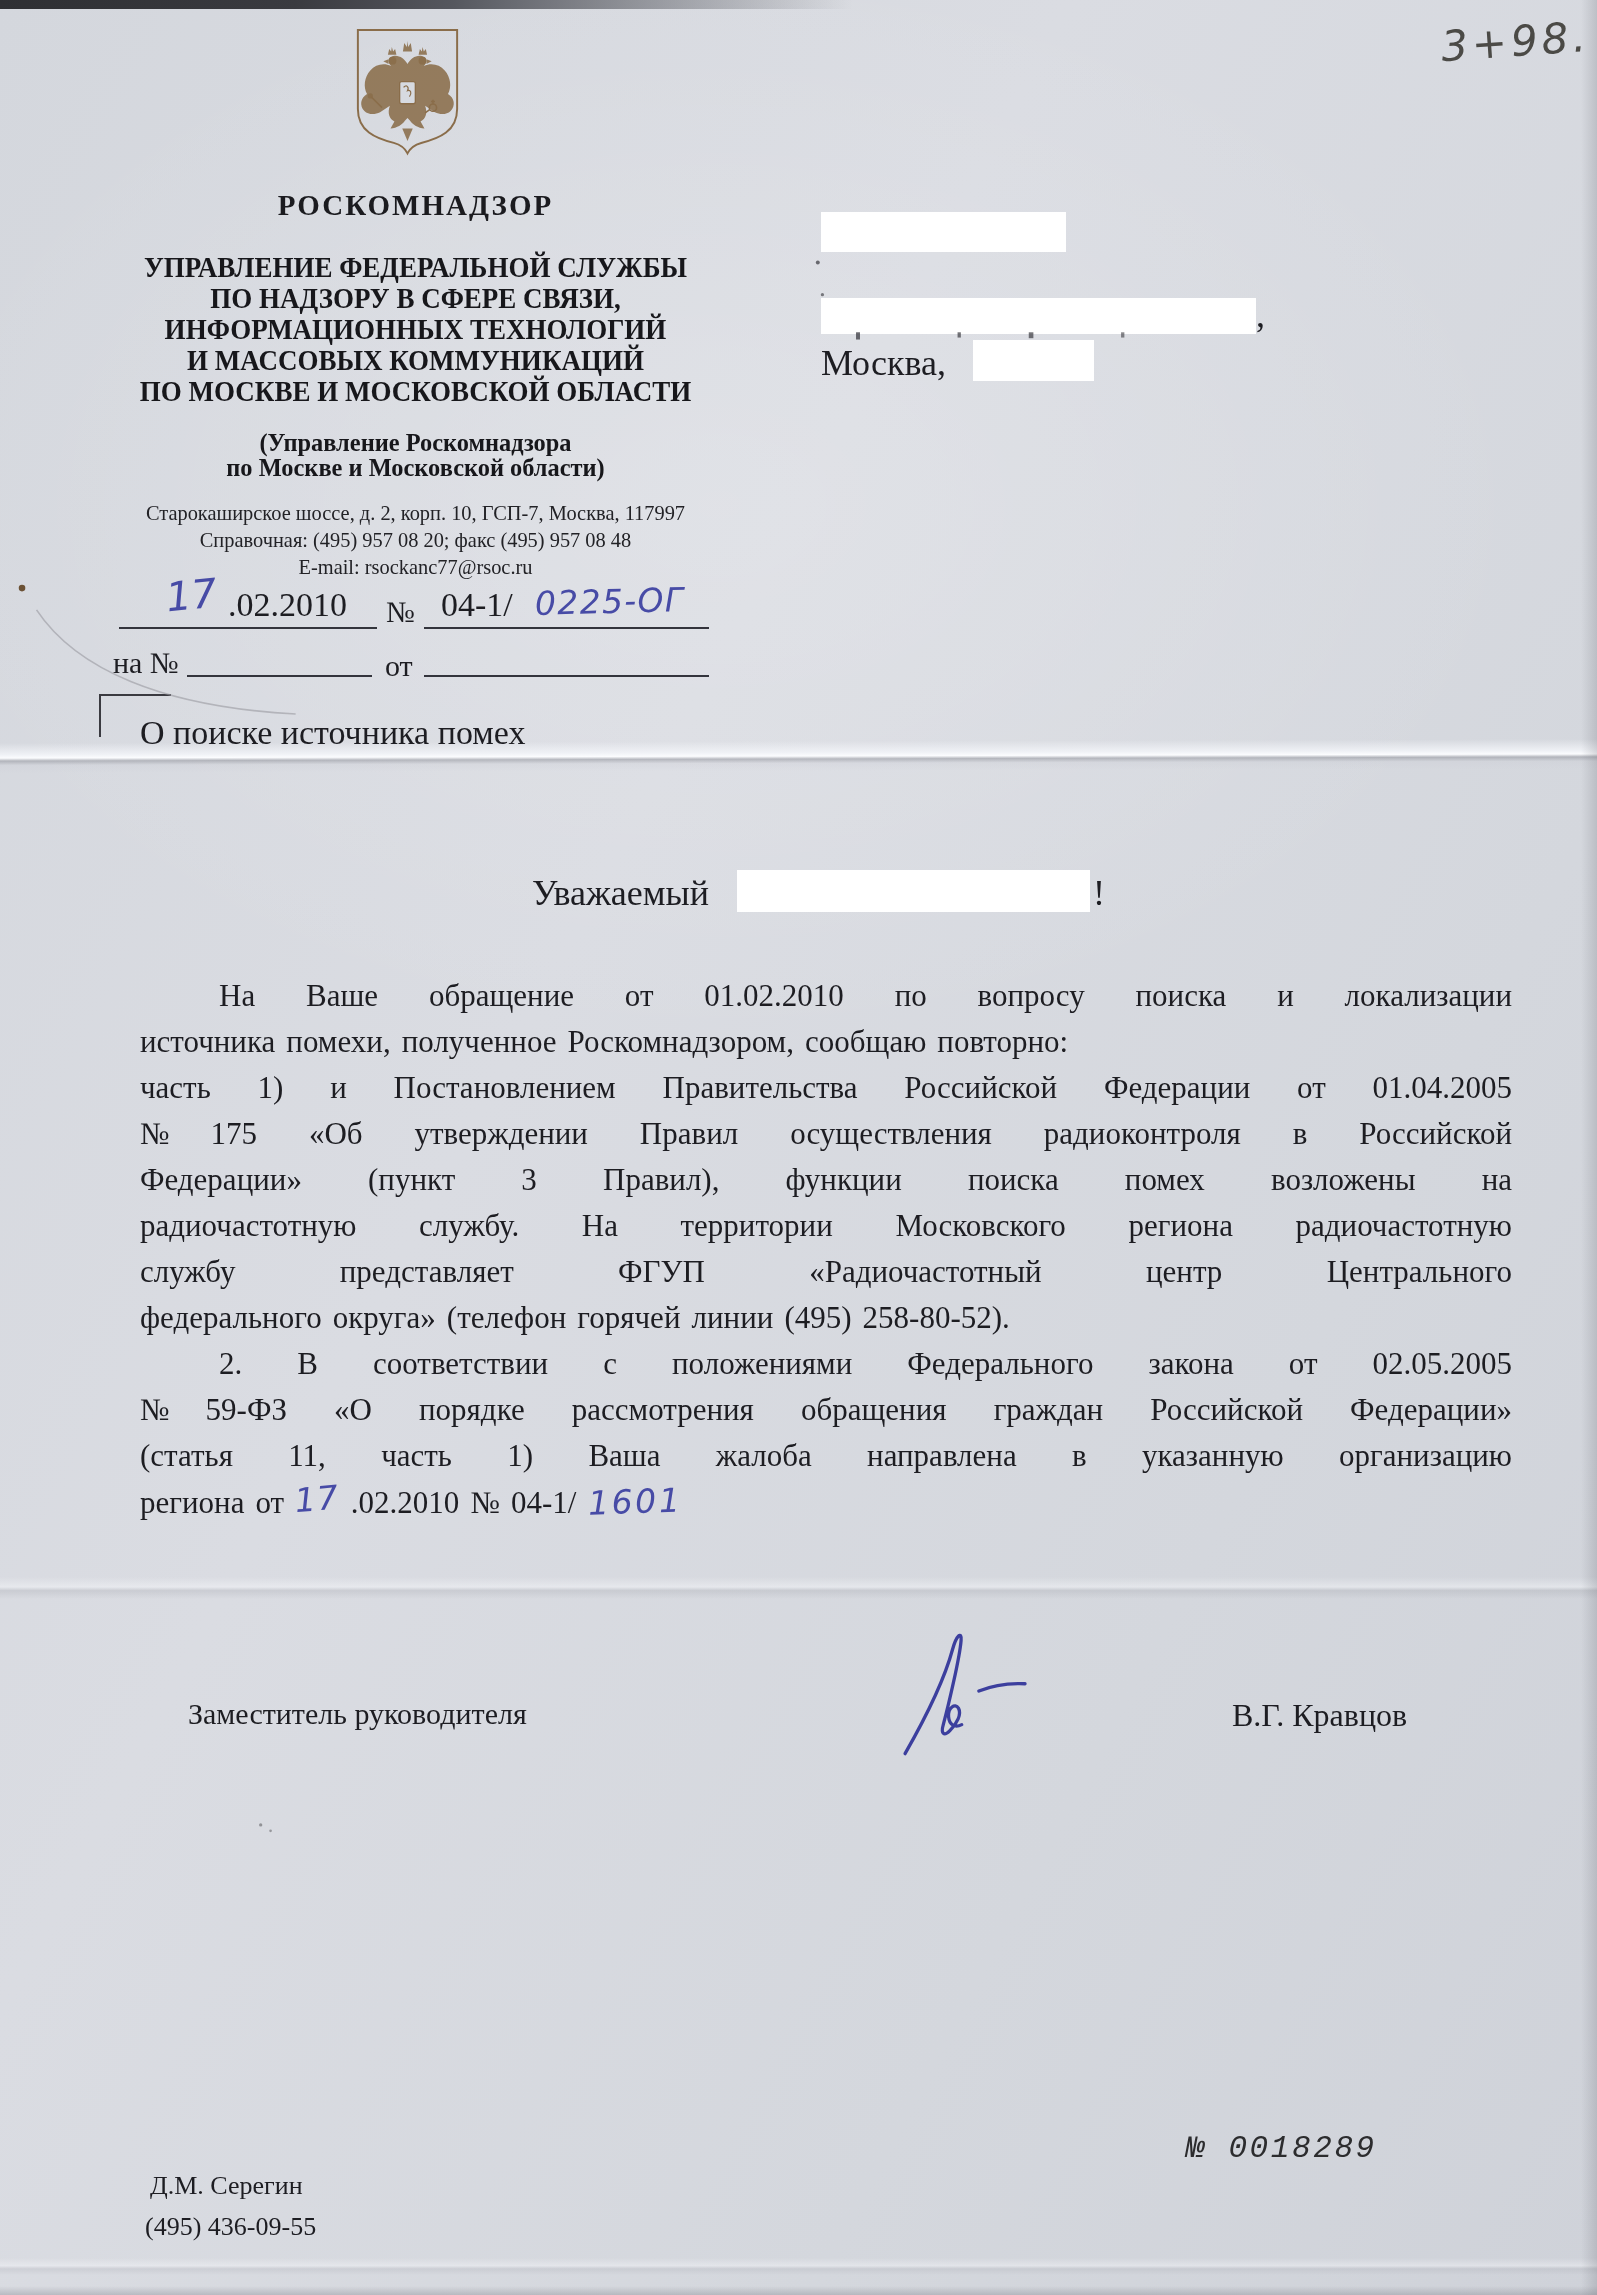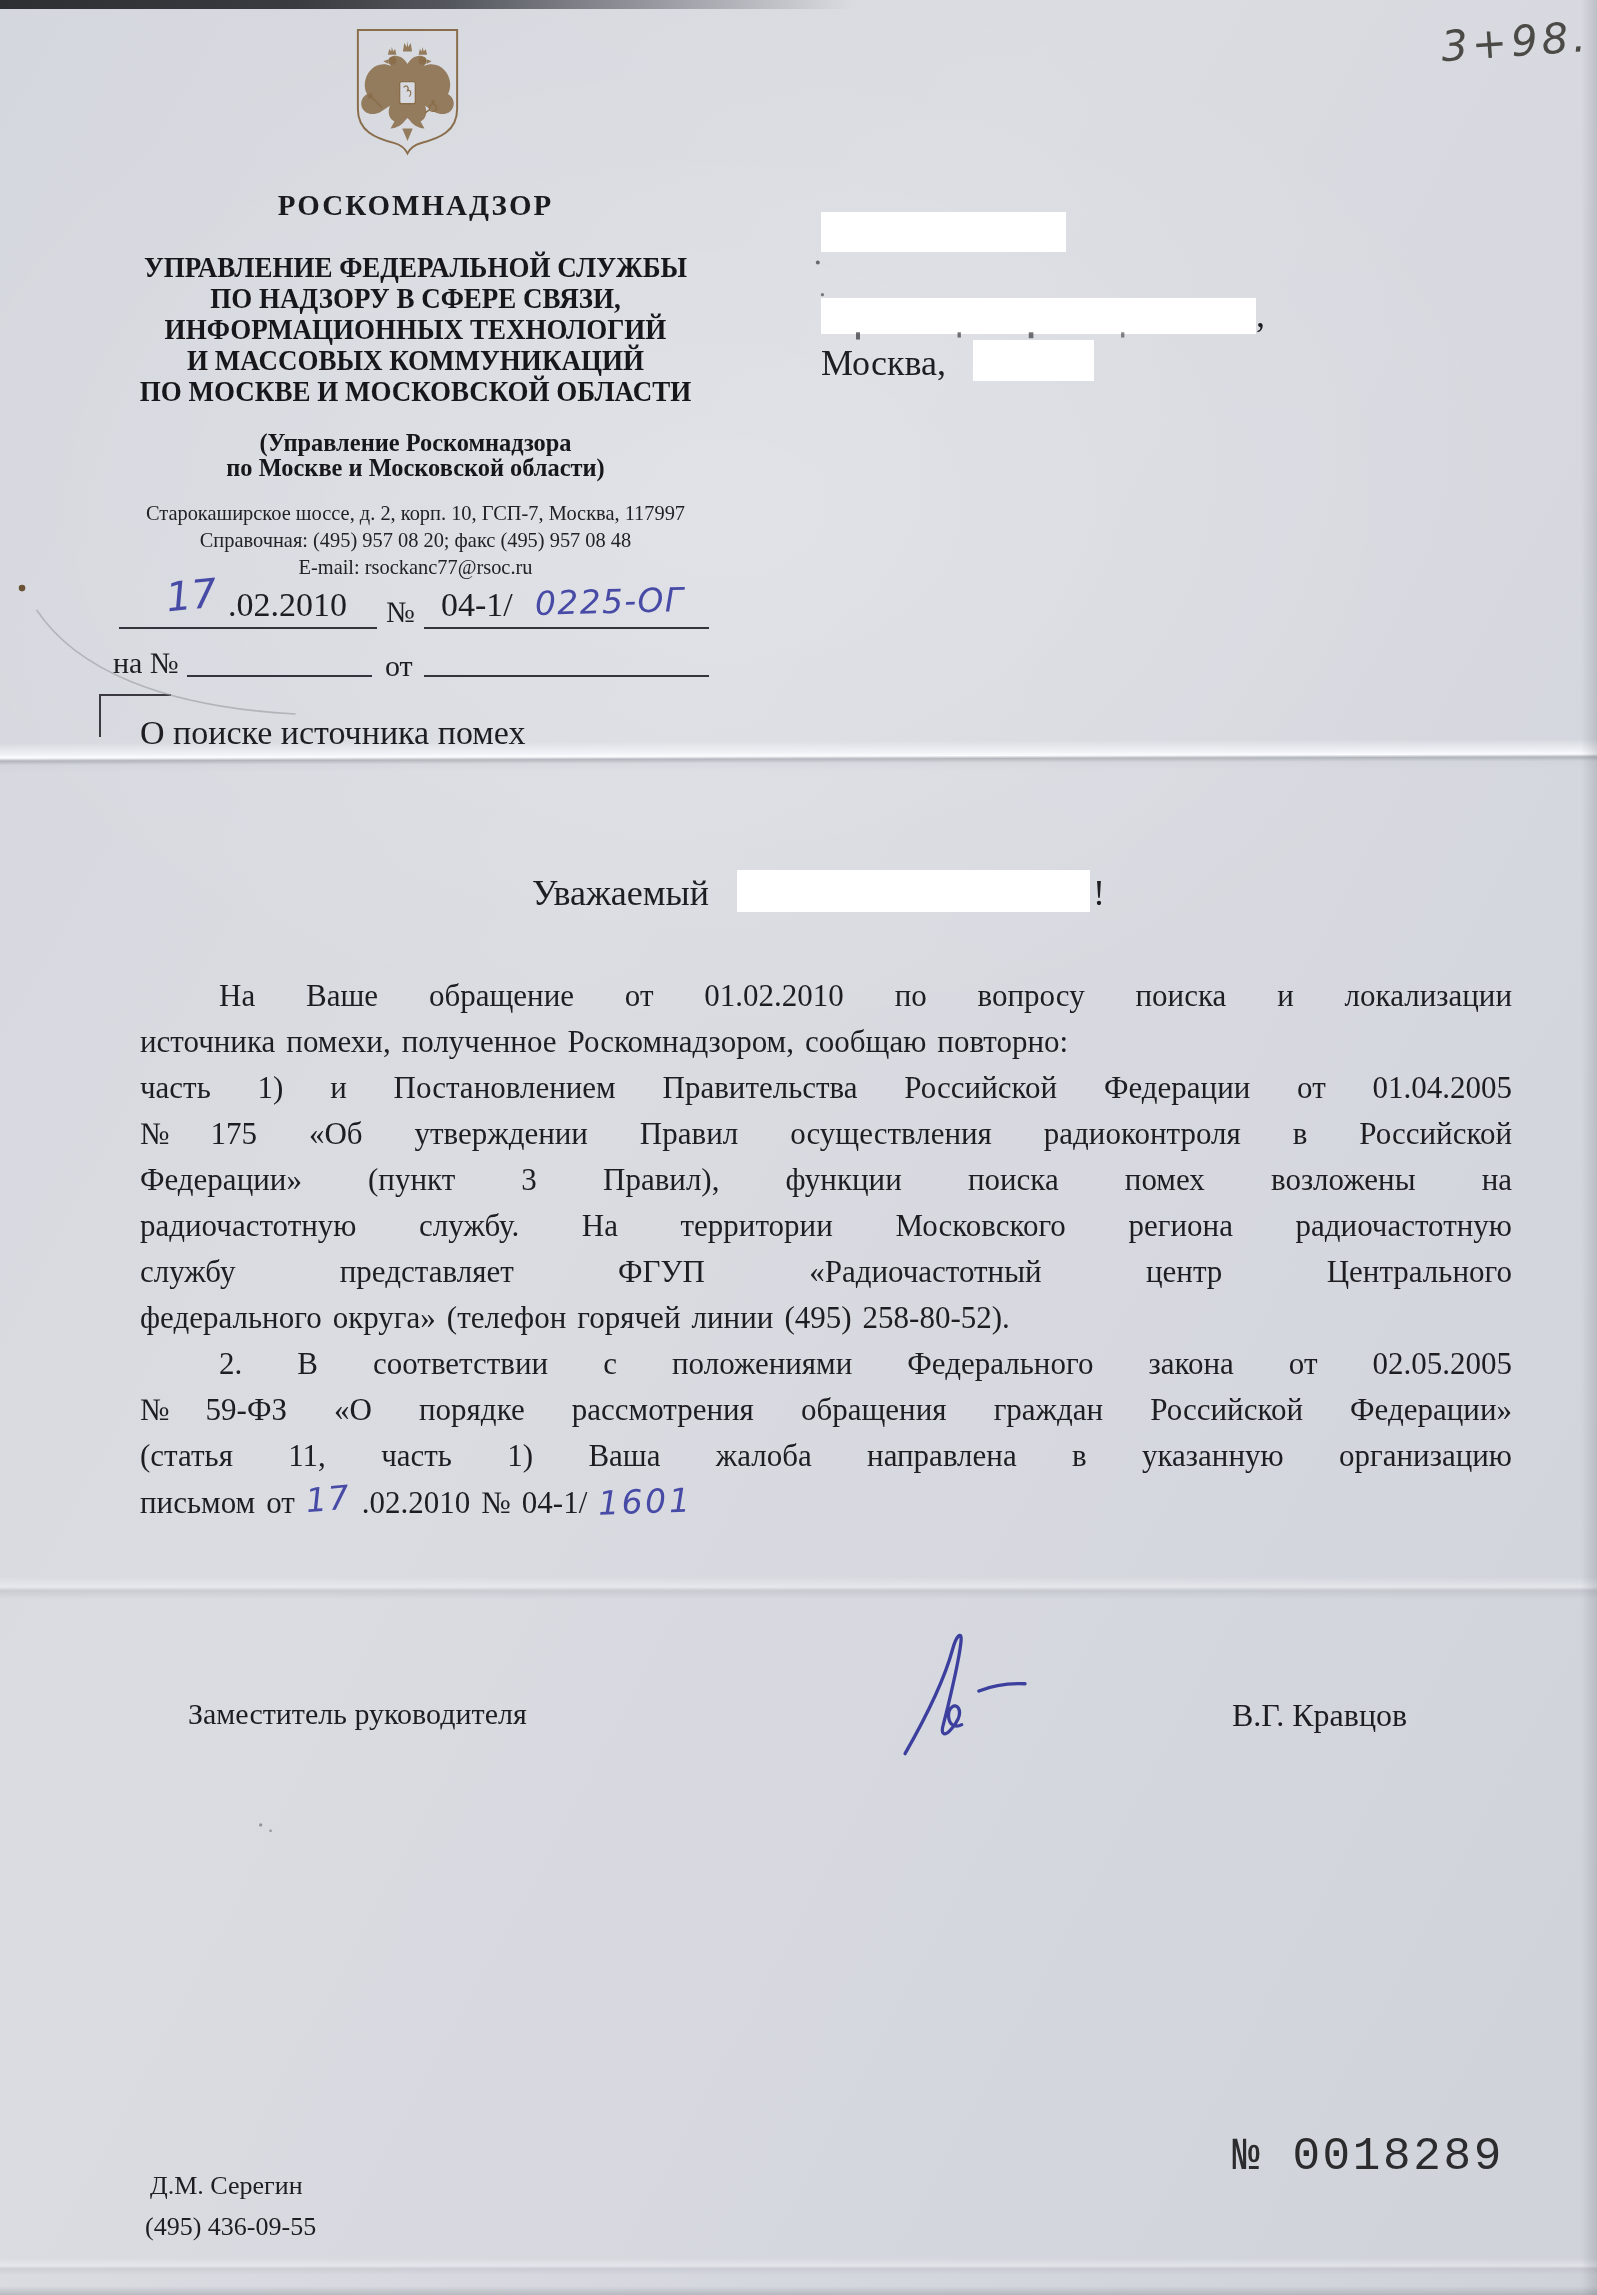--- a/index.html
+++ b/index.html
@@ -70,22 +70,22 @@
   .hw-inline{font-size:33px;display:inline-block;letter-spacing:1.3px;}
   .hw-inline.d17{transform:rotate(-5deg) translateY(-2.6px);}
   .hw-inline.n1601{transform:rotate(-2deg);letter-spacing:2.6px;}
 
   .sign-title{left:140px;top:1697px;font-size:30px;margin-left:48px;}
   .sign-name{left:1232px;top:1697px;font-size:32px;}
 
   .executor-name{left:150px;top:2171px;font-size:26px;}
   .executor-phone{left:145px;top:2212px;font-size:26px;}
 
-  .stamp{left:1232px;top:2131px;font-family:"Liberation Mono","DejaVu Sans Mono",monospace;
-    font-size:46px;letter-spacing:2.6px;color:#2c2c2e;}
+  .stamp{left:1186px;top:2131px;font-family:"Liberation Mono","DejaVu Sans Mono",monospace;
+    font-size:31px;letter-spacing:2.6px;color:#2c2c2e;font-style:italic;}
 
   .note-tr{left:1441px;top:17px;font-size:42px;letter-spacing:4px;transform:rotate(-4deg);}
 
   svg{display:block;}
 </style>
 </head>
 <body>
 
 <div id="page">
 
@@ -185,21 +185,21 @@
     <div class="bl j">часть 1) и Постановлением Правительства Российской Федерации от 01.04.2005</div>
     <div class="bl j">№175 «Об утверждении Правил осуществления радиоконтроля в Российской</div>
     <div class="bl j">Федерации» (пункт 3 Правил), функции поиска помех возложены на</div>
     <div class="bl j">радиочастотную службу. На территории Московского региона радиочастотную</div>
     <div class="bl j">службу представляет ФГУП «Радиочастотный центр Центрального</div>
     <div class="bl">федерального округа» (телефон горячей линии (495) 258-80-52).</div>
     <div class="bl j ind">2. В соответствии с положениями Федерального закона от 02.05.2005</div>
     <div class="bl j">№59-ФЗ «О порядке рассмотрения обращения граждан Российской Федерации»</div>
     <div class="bl j">(статья 11, часть 1) Ваша жалоба направлена в указанную организацию</div>
     <div class="bl">
-      <span>письмом от</span>
+      <span>региона от</span>
       <span class="hw hw-inline d17">17</span>
       <span>.02.2010 № 04-1/</span>
       <span class="hw hw-inline n1601">1601</span>
     </div>
   </div>
 
   <div class="abs sign-title">Заместитель руководителя</div>
   <div class="abs" style="left:880px;top:1627px;">
     <svg width="178" height="132" viewBox="0 0 270 200">
       <g stroke="#3c3f9e" stroke-width="5" fill="none" stroke-linecap="round">

